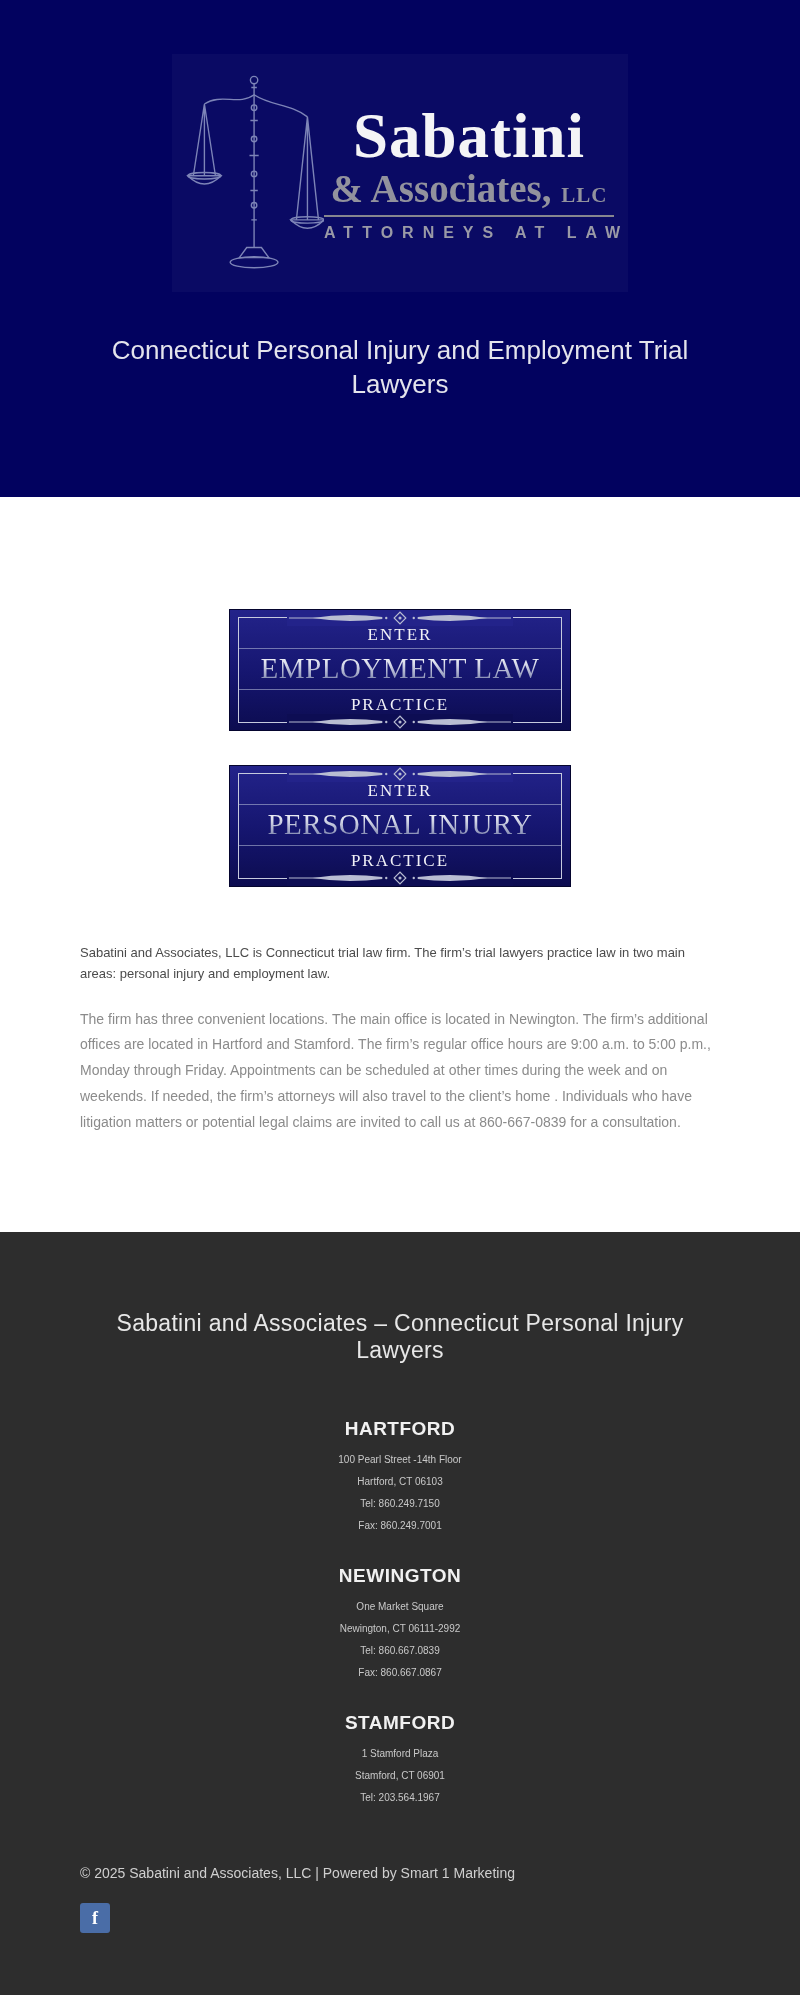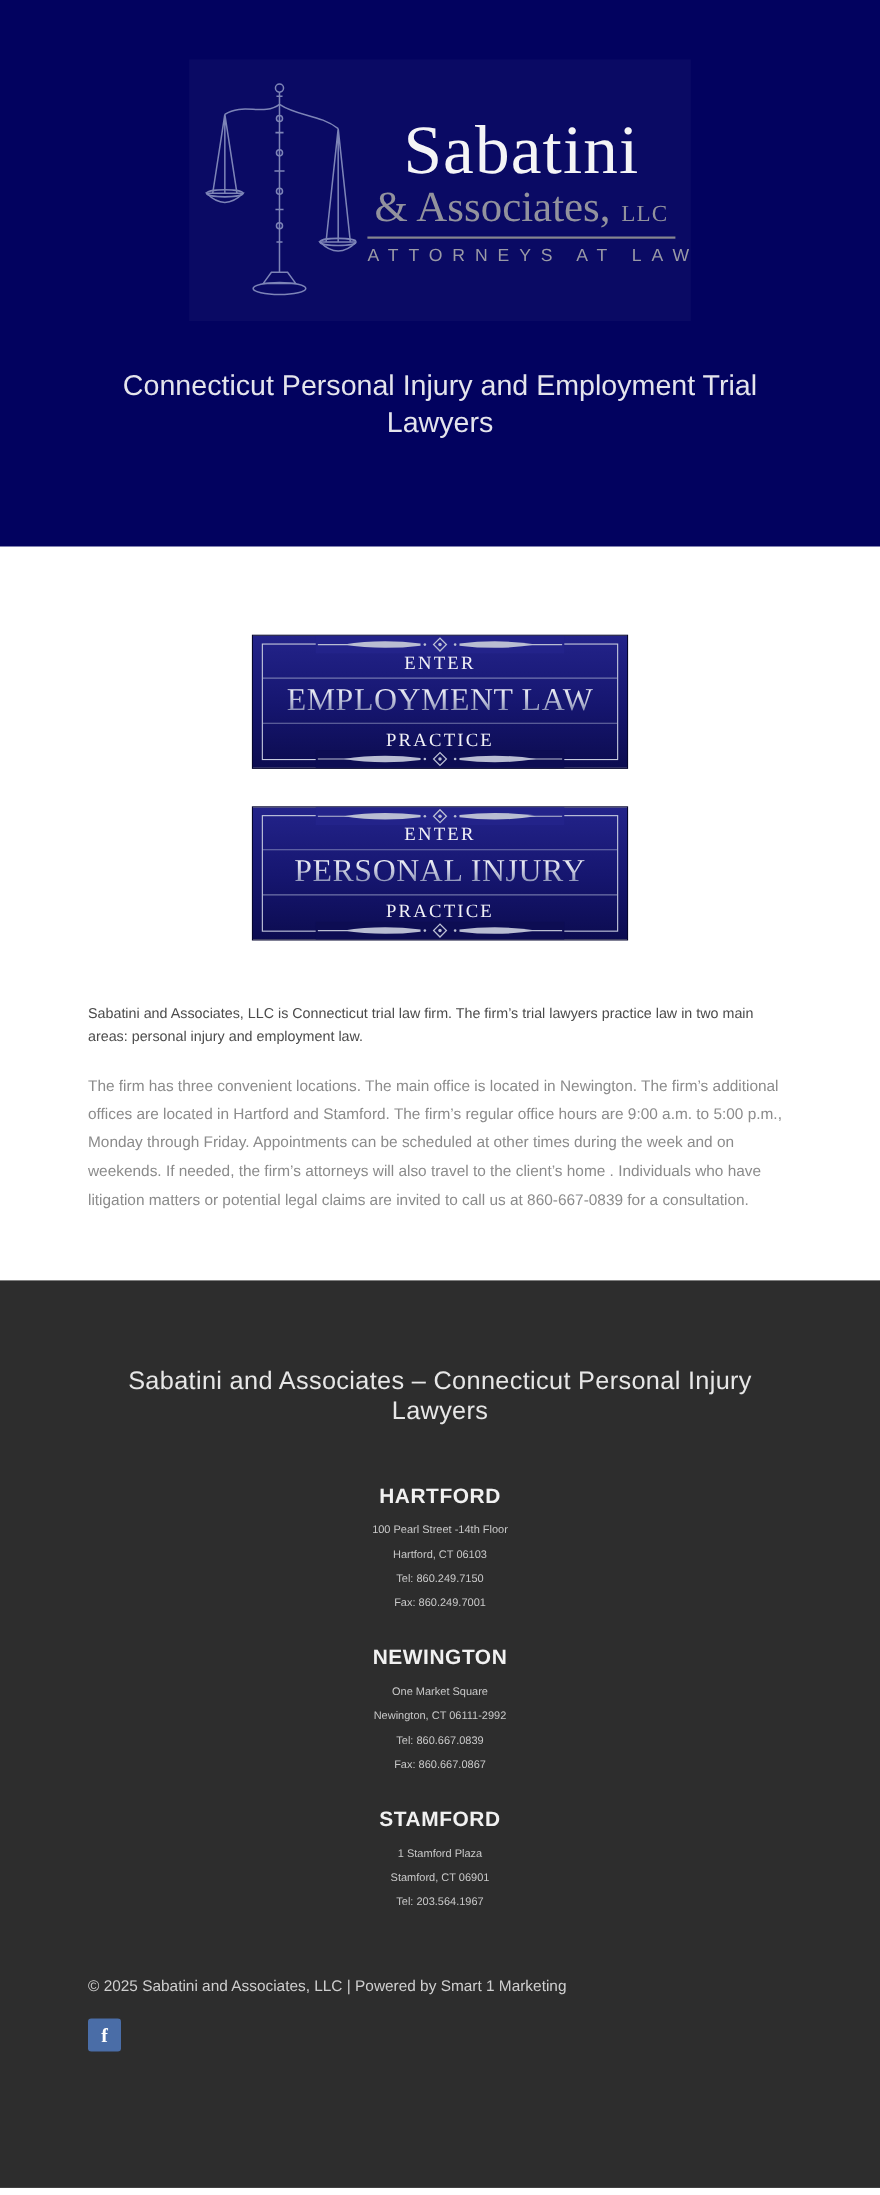--- a/index.html
+++ b/index.html
@@ -1,32 +1,32 @@
 <!DOCTYPE html>
 <html><head>
 <meta charset="utf-8">
 <style>
   html,body{margin:0;padding:0;background:#ffffff;}
   body{font-family:"Liberation Sans",sans-serif;-webkit-font-smoothing:antialiased;}
   .page{width:800px;margin:0 auto;background:#ffffff;}
 
   
   .hero{background:#02025f;height:497px;box-sizing:border-box;padding-top:54px;overflow:hidden;text-align:center;}
-  .logo{width:456px;margin:0 auto;background:rgba(255,255,255,0.035);display:flex;align-items:center;gap:10px;padding:12px 14px;box-sizing:border-box;}
+  .logo{width:456px;margin:0 auto;background:rgba(255,255,255,0.035);display:flex;align-items:center;padding:12px 14px;box-sizing:border-box;font-weight:bold;}
   .scales{width:138px;height:214px;flex:0 0 auto;opacity:.8;}
   .logo-text{flex:1;min-width:0;}
   .logo-name{font-family:"Liberation Serif",serif;font-size:63px;line-height:1.02;color:#f4f4f6;text-align:center;letter-spacing:1px;}
   .logo-sub{font-family:"Liberation Serif",serif;font-size:39px;line-height:1.08;color:#92929d;text-align:center;white-space:nowrap;}
   .logo-llc{font-size:21px;letter-spacing:1px;}
   .logo-rule{border-bottom:2px solid #86868f;margin:5px 0 7px;}
   .logo-tagline{font-size:16px;letter-spacing:9px;color:#9a9aa6;white-space:nowrap;text-align:center;}
   .hero-heading{margin:42px auto 0;max-width:620px;font-size:26px;font-weight:400;line-height:1.3;color:#e4e4ec;}
 
   
-  .content{box-sizing:border-box;background:#ffffff;padding:80px 80px 60px;}
+  .content{box-sizing:border-box;background:#ffffff;padding:80px 80px 96px;margin-top:32px;}
   .practice-button{display:block;width:342px;margin:0 auto 34px;box-sizing:border-box;
     background:linear-gradient(180deg,#23238a 0%,#15156e 55%,#0c0c50 100%);
     border:1px solid #05052e;text-decoration:none;cursor:pointer;}
   .btn-inner{display:block;position:relative;margin:7px 8px;border:1px solid #c6cade;}
   .orn{position:absolute;left:50%;width:226px;height:16px;margin-left:-113px;}
   .orn-top{top:-8px;background:#23238a;}
   .orn-bot{bottom:-8px;background:#0d0d53;}
   .orn-svg{display:block;width:100%;height:100%;}
   .btn-row{display:block;text-align:center;font-family:"Liberation Serif",serif;line-height:1;}
   .btn-enter{font-size:17px;letter-spacing:2px;color:#f1f1f7;padding:8px 0 5px;}

